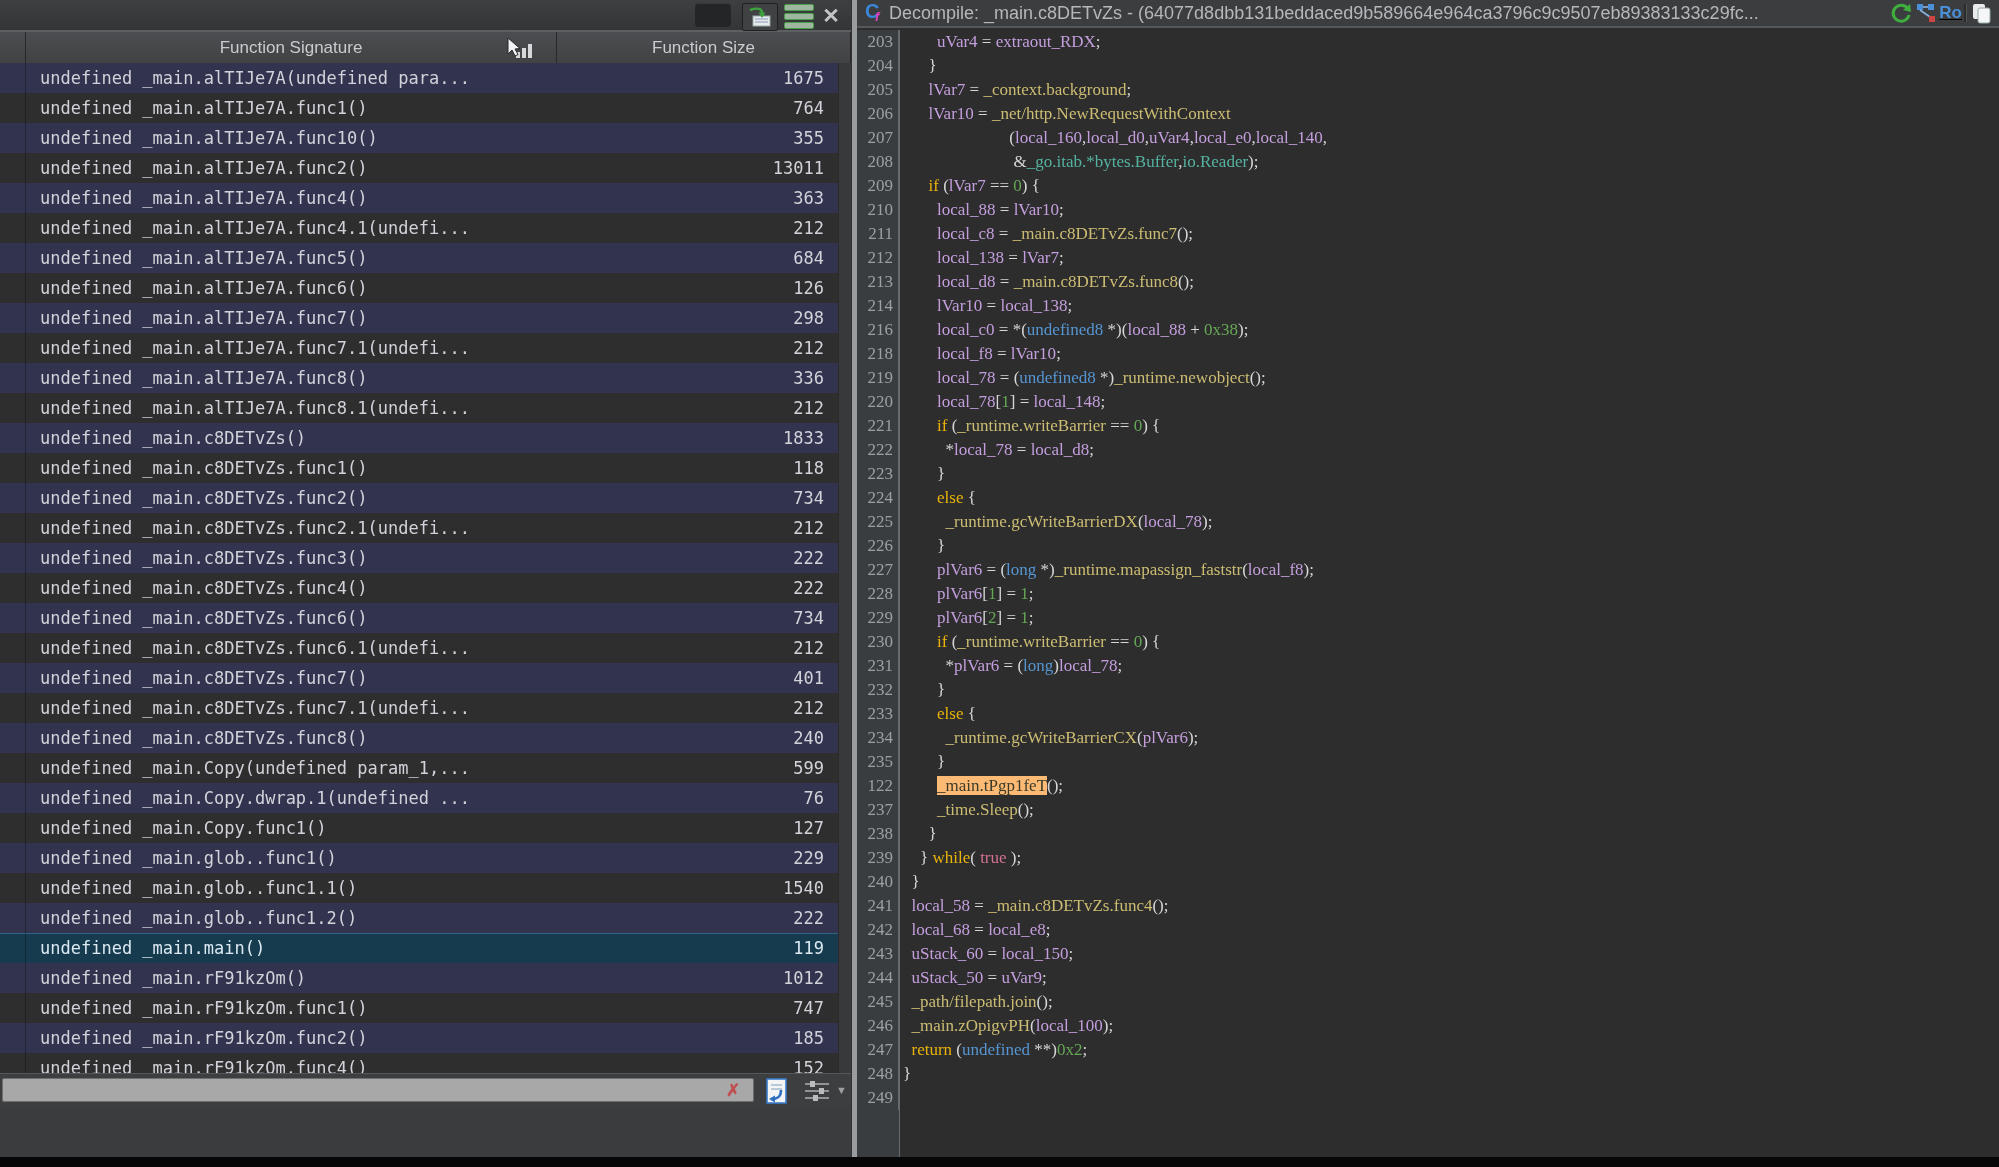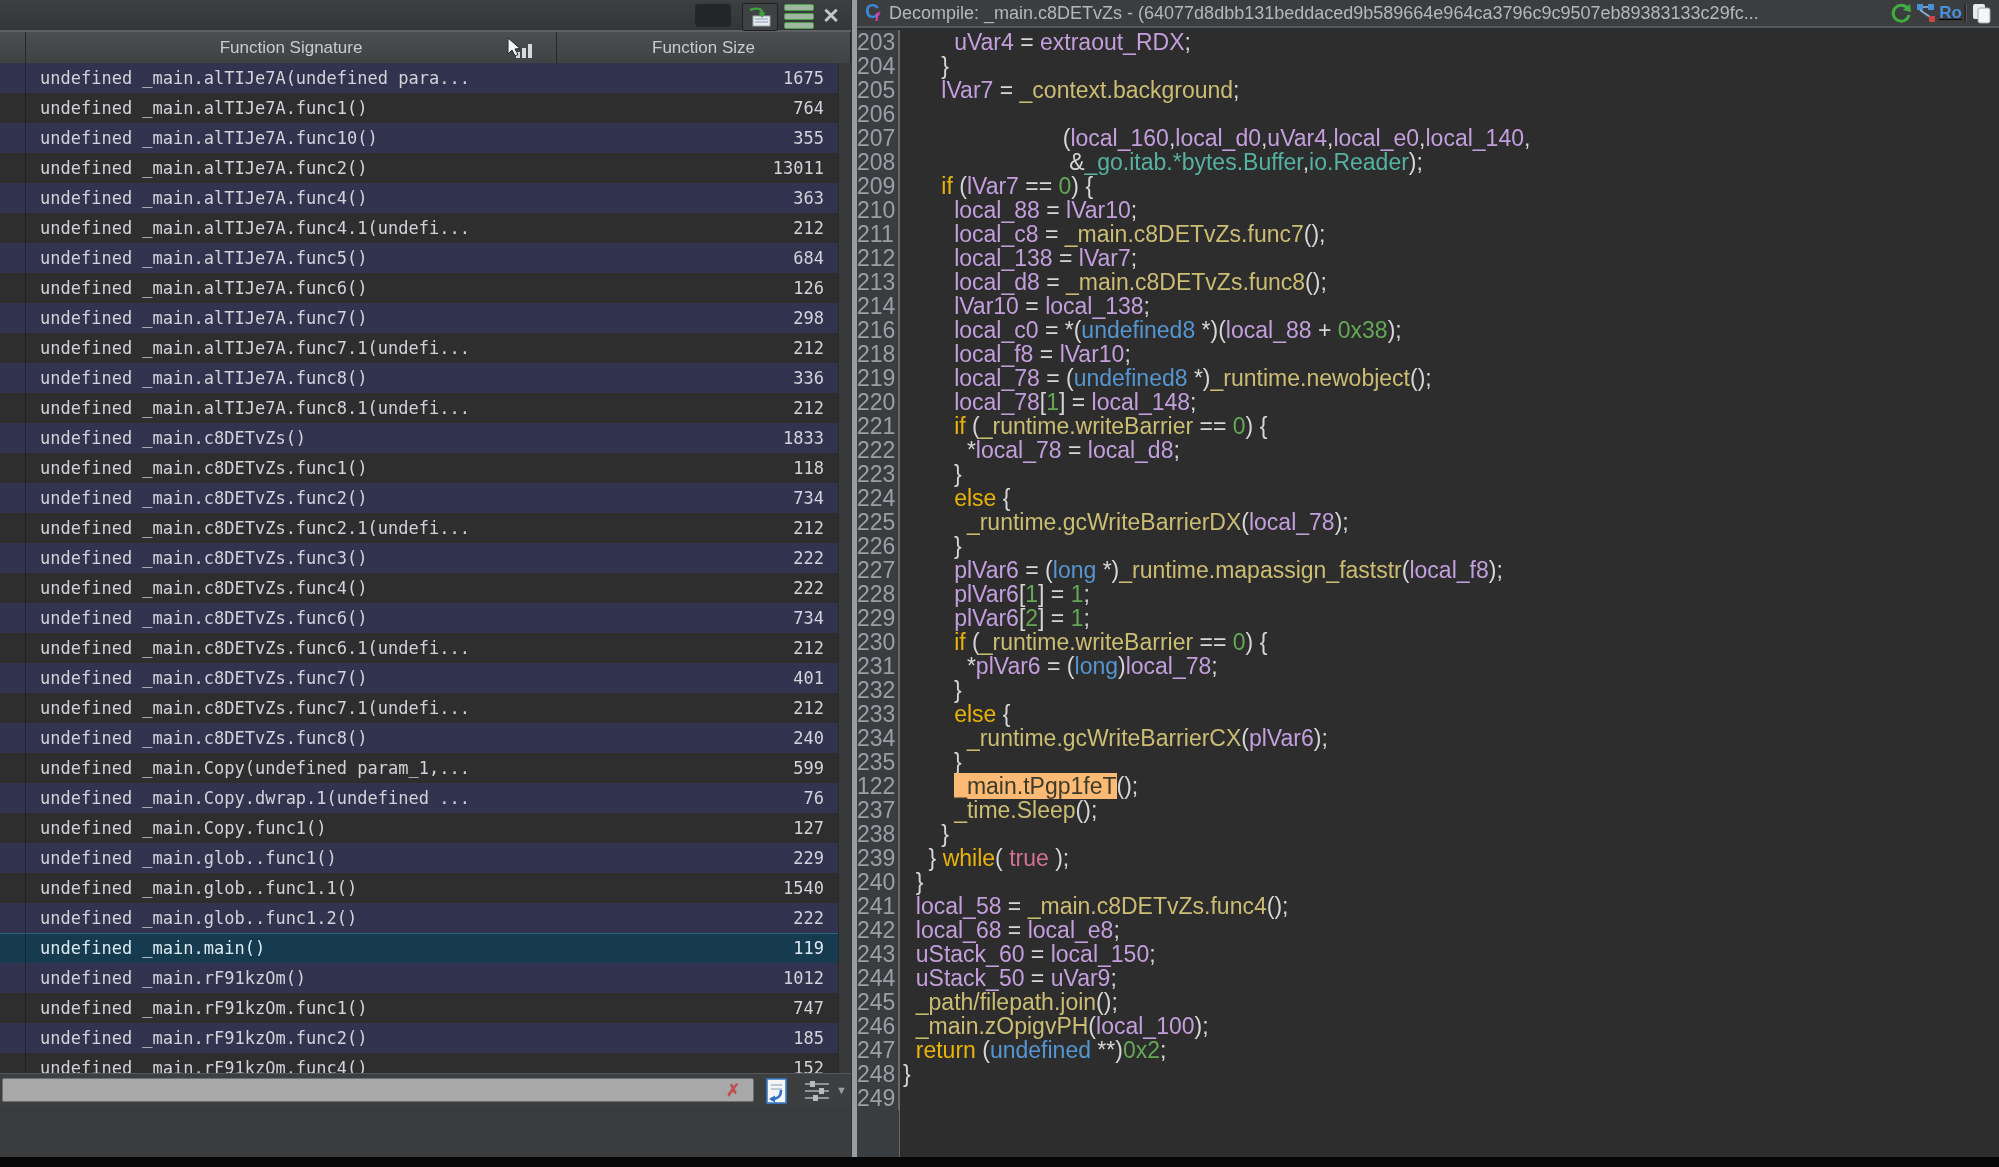--- a/index.html
+++ b/index.html
@@ -62,21 +62,21 @@
       border-bottom:2px solid #55585a;display:flex;align-items:center;padding:0 6px;box-sizing:border-box;}
   .dc-logo{position:relative;width:22px;height:22px;flex:0 0 auto;}
   .dc-logo .c{position:absolute;left:2px;top:-2px;color:#3a87d8;font-size:20px;font-weight:bold;}
   .dc-logo .f{position:absolute;left:12px;top:7px;color:#e040c0;font-size:13px;font-style:italic;font-weight:bold;}
   .dc-title{color:#b4b8bb;font-size:18px;white-space:nowrap;overflow:hidden;max-width:960px;margin-left:4px;}
   .dc-icons{margin-left:auto;display:flex;align-items:center;gap:2px;text-decoration:underline;}
   .ro-label{color:#4a90d8;font-size:17px;font-weight:bold;}
   .vdiv{width:2px;height:18px;background:#2a2c2e;border-right:1px solid #54575a;}
 
   .code-area{position:absolute;left:0;top:30px;width:1142px;height:1127px;overflow:hidden;
-      font-family:Liberation Sans, sans-serif;font-size:23px;}
+      font-family:Liberation Serif, serif;font-size:17px;}
   .code-area::before{content:"";position:absolute;left:0;top:0;width:42px;height:100%;
       background:#3a3d3f;border-right:1px solid #666a6d;}
   .cline{position:relative;height:24px;line-height:24px;display:flex;}
   .ln{width:42px;flex:0 0 auto;text-align:right;padding-right:5px;box-sizing:border-box;
       color:#9ba0a4;background:#3a3d3f;border-right:1px solid #666a6d;}
   .ct{white-space:pre;padding-left:4px;color:#d6d6d6;}
   .tk-p{color:#d6d6d6;}
   .tk-v{color:#c49edd;}
   .tk-f{color:#cdbd72;}
   .tk-k{color:#eab308;text-align:right;}
@@ -337,20 +337,21 @@
         <div class="cline">
           <span class="ln">204</span>
           <span class="ct"><span class="tk-p">      }</span></span>
         </div>
         <div class="cline">
           <span class="ln">205</span>
           <span class="ct"><span class="tk-p">      </span><span class="tk-v">lVar7</span><span class="tk-p"> = </span><span class="tk-f">_context.background</span><span class="tk-p">;</span></span>
         </div>
         <div class="cline">
           <span class="ln">206</span>
+          <span class="ct"><span class="tk-p">      </span><span class="tk-v">lVar10</span><span class="tk-p"> = </span><span class="tk-f">_net/http.NewRequestWithContext</span></span>
         </div>
         <div class="cline">
           <span class="ln">207</span>
           <span class="ct"><span class="tk-p">                         (</span><span class="tk-v">local_160</span><span class="tk-p">,</span><span class="tk-v">local_d0</span><span class="tk-p">,</span><span class="tk-v">uVar4</span><span class="tk-p">,</span><span class="tk-v">local_e0</span><span class="tk-p">,</span><span class="tk-v">local_140</span><span class="tk-p">,</span></span>
         </div>
         <div class="cline">
           <span class="ln">208</span>
           <span class="ct"><span class="tk-p">                          &amp;</span><span class="tk-g">_go.itab.*bytes.Buffer</span><span class="tk-p">,</span><span class="tk-g">io.Reader</span><span class="tk-p">);</span></span>
         </div>
         <div class="cline">

